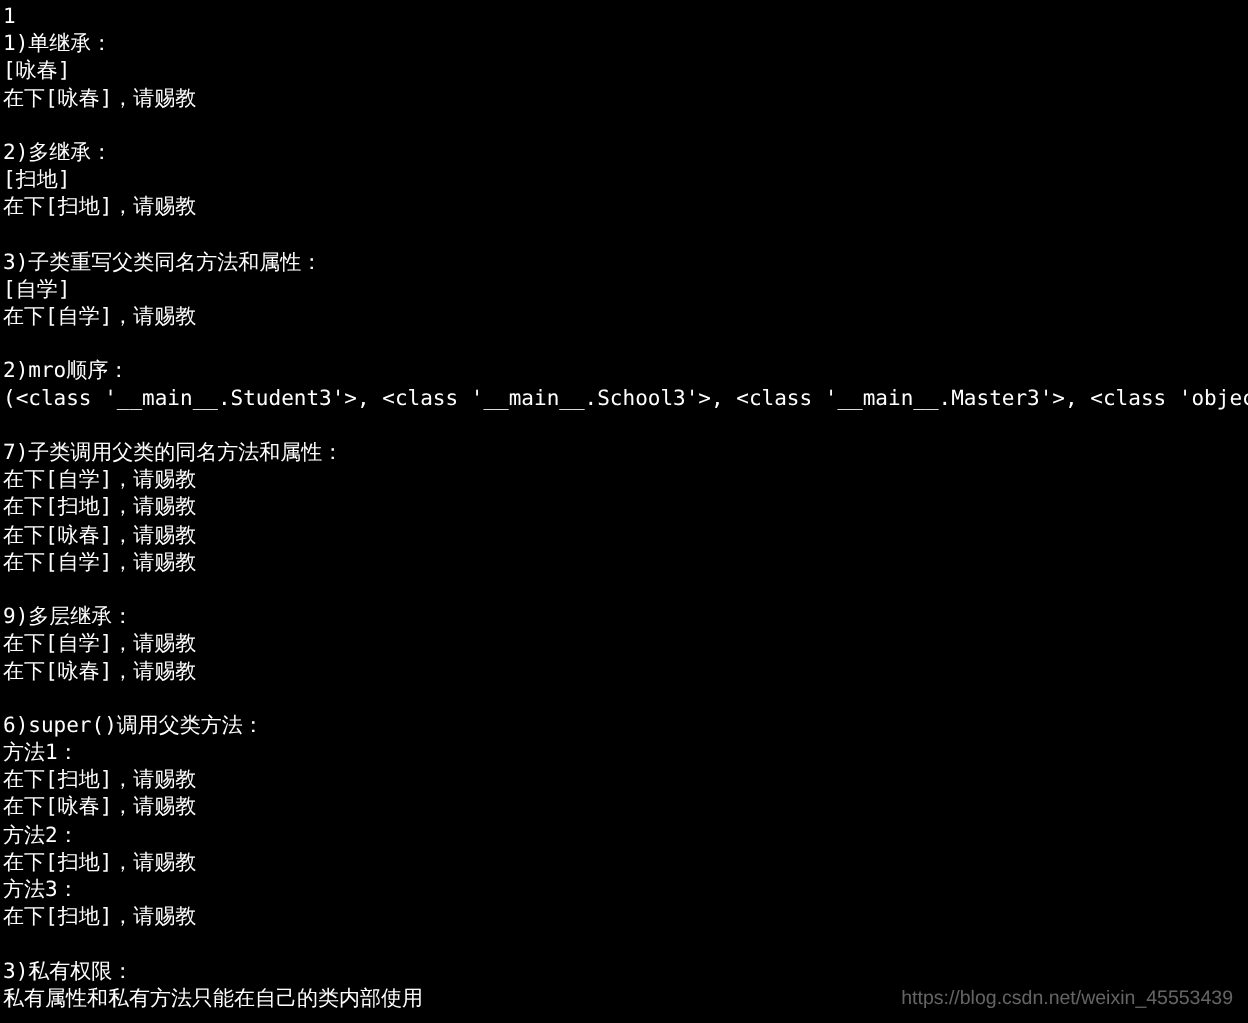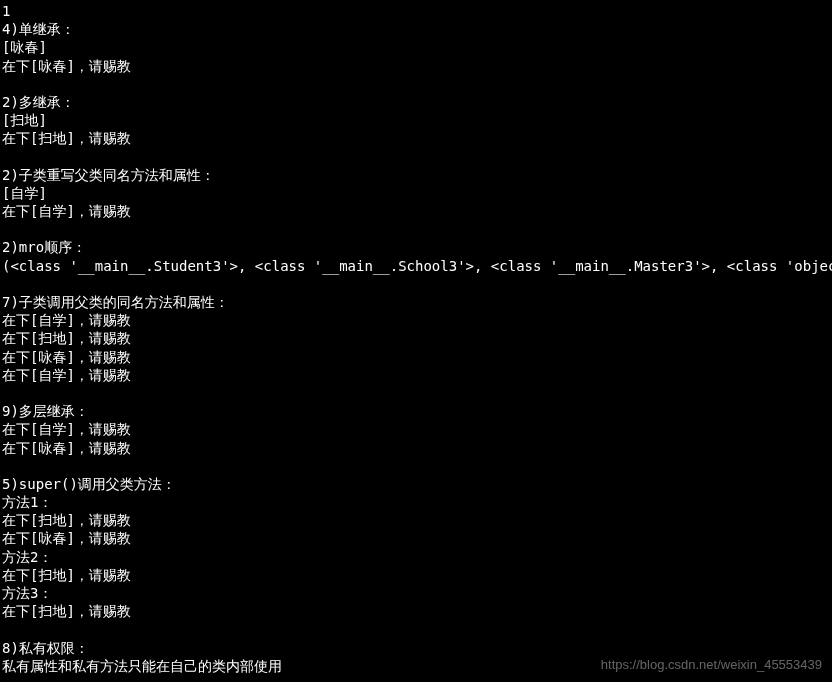--- a/index.html
+++ b/index.html
@@ -28,55 +28,55 @@
       right: 10px;
       color: rgba(200, 200, 200, 0.5);
       font-size: 13px;
       font-family: Arial, sans-serif;
     }
   </style>
 </head>
 <body>
 
 <div class="terminal"><span>1</span>
-<span>4)单继承：</span>
+<span>1)单继承：</span>
 <span>[咏春]</span>
 <span>在下[咏春]，请赐教</span>
 <span></span>
 <span>2)多继承：</span>
 <span>[扫地]</span>
 <span>在下[扫地]，请赐教</span>
 <span></span>
-<span>2)子类重写父类同名方法和属性：</span>
+<span>3)子类重写父类同名方法和属性：</span>
 <span>[自学]</span>
 <span>在下[自学]，请赐教</span>
 <span></span>
 <span>2)mro顺序：</span>
 <span>(&lt;class '__main__.Student3'&gt;, &lt;class '__main__.School3'&gt;, &lt;class '__main__.Master3'&gt;, &lt;class 'object'&gt;)</span>
 <span></span>
 <span>7)子类调用父类的同名方法和属性：</span>
 <span>在下[自学]，请赐教</span>
 <span>在下[扫地]，请赐教</span>
 <span>在下[咏春]，请赐教</span>
 <span>在下[自学]，请赐教</span>
 <span></span>
 <span>9)多层继承：</span>
 <span>在下[自学]，请赐教</span>
 <span>在下[咏春]，请赐教</span>
 <span></span>
-<span>5)super()调用父类方法：</span>
+<span>6)super()调用父类方法：</span>
 <span>方法1：</span>
 <span>在下[扫地]，请赐教</span>
 <span>在下[咏春]，请赐教</span>
 <span>方法2：</span>
 <span>在下[扫地]，请赐教</span>
 <span>方法3：</span>
 <span>在下[扫地]，请赐教</span>
 <span></span>
-<span>8)私有权限：</span>
+<span>3)私有权限：</span>
 <span>私有属性和私有方法只能在自己的类内部使用</span>
 <span></span>
 
 
 
 </div>
 
 <div class="watermark">https://blog.csdn.net/weixin_45553439</div>
 
 </body></html>

